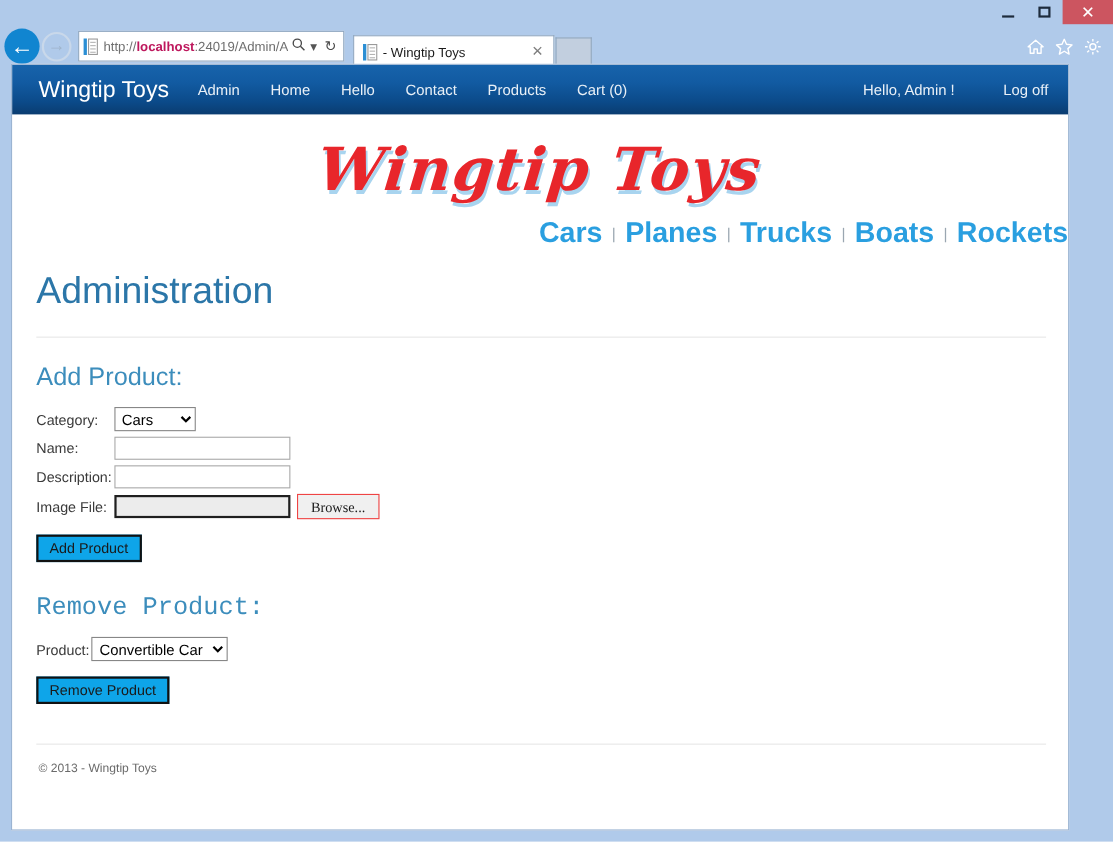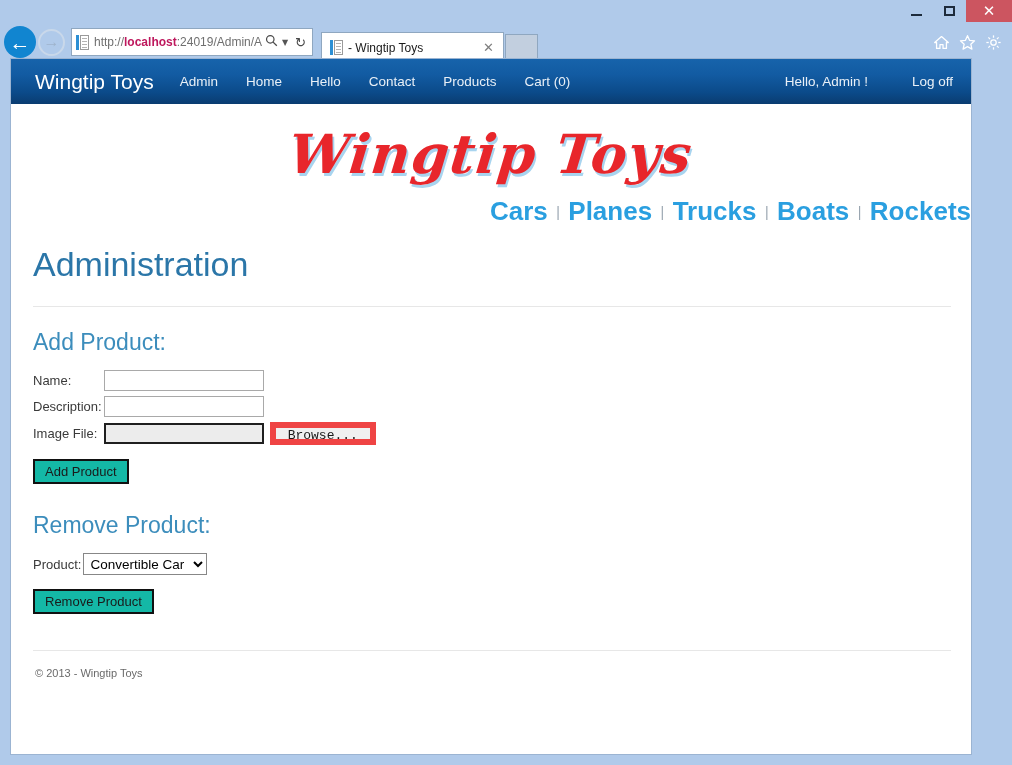--- a/index.html
+++ b/index.html
@@ -178,21 +178,21 @@
   .content { padding: 0 20px 0 22px; }
   h1.pagetitle {
     font-size: 34px; color: #2b76a8; font-weight: normal;
     margin: 6px 0 0 0; padding: 0 0 22px 0;
     border-bottom: 1px solid #e7e7e7;
   }
   h2.section {
     font-size: 23px; color: #3c8dbc; font-weight: normal;
     margin: 22px 0 14px 0;
   }
-  h2.section.second { margin-top: 28px; }
+  h2.section.second { margin-top: 28px; font-family: Liberation Mono, monospace; }
 
   table.formtbl { border-collapse: collapse; }
   table.formtbl td {
     padding: 0 0 5px 0;
     font-size: 13px; color: #3a3a3a;
     vertical-align: middle;
   }
   table.formtbl td.lbl { padding-right: 2px; white-space: nowrap; }
 
   input.txt {
@@ -217,33 +217,33 @@
   .filerow { display: flex; align-items: center; }
   .fileinput {
     width: 160px; height: 21px;
     border: 2px solid #1f1f1f;
     background: #ececec;
   }
   .browsebtn {
     margin-left: 6px;
     height: 23px;
     padding: 0 12px;
-    border: 6px solid #ef4444;
+    border: 1px solid #ef4444;
     background: #f0f0f0;
     font-size: 13px;
-    font-family: Liberation Mono, monospace;
+    font-family: Liberation Serif, serif;
     color: #1a1a1a;
     cursor: pointer;
   }
   .formbtn {
     margin-top: 9px;
     height: 25px;
     padding: 0 10px;
     border: 2px solid #111;
-    background: #14b8a6;
+    background: #0ea5e9;
     font-size: 13px;
     font-family: "Liberation Sans", sans-serif;
     color: #1a1a1a;
     cursor: pointer;
   }
 
   hr.footrule {
     border: none; border-top: 1px solid #e7e7e7;
     margin: 36px 0 0 0;
   }
@@ -371,20 +371,29 @@
     </div>
 
     <div class="content">
 
       <h1 class="pagetitle">Administration</h1>
 
       <h2 class="section">Add Product:</h2>
 
       <table class="formtbl">
         <tbody>
+            <tr>
+          <td class="lbl">Category:</td>
+          <td>
+            <select class="sel cat">
+              <option>Cars</option>
+            </select>
+          </td>
+          <td></td>
+        </tr>
         <tr>
           <td class="lbl">Name:</td>
           <td>
             <input class="txt" type="text" value="" style="">
           </td>
           <td></td>
         </tr>
         <tr>
           <td class="lbl">Description:</td>
           <td>

